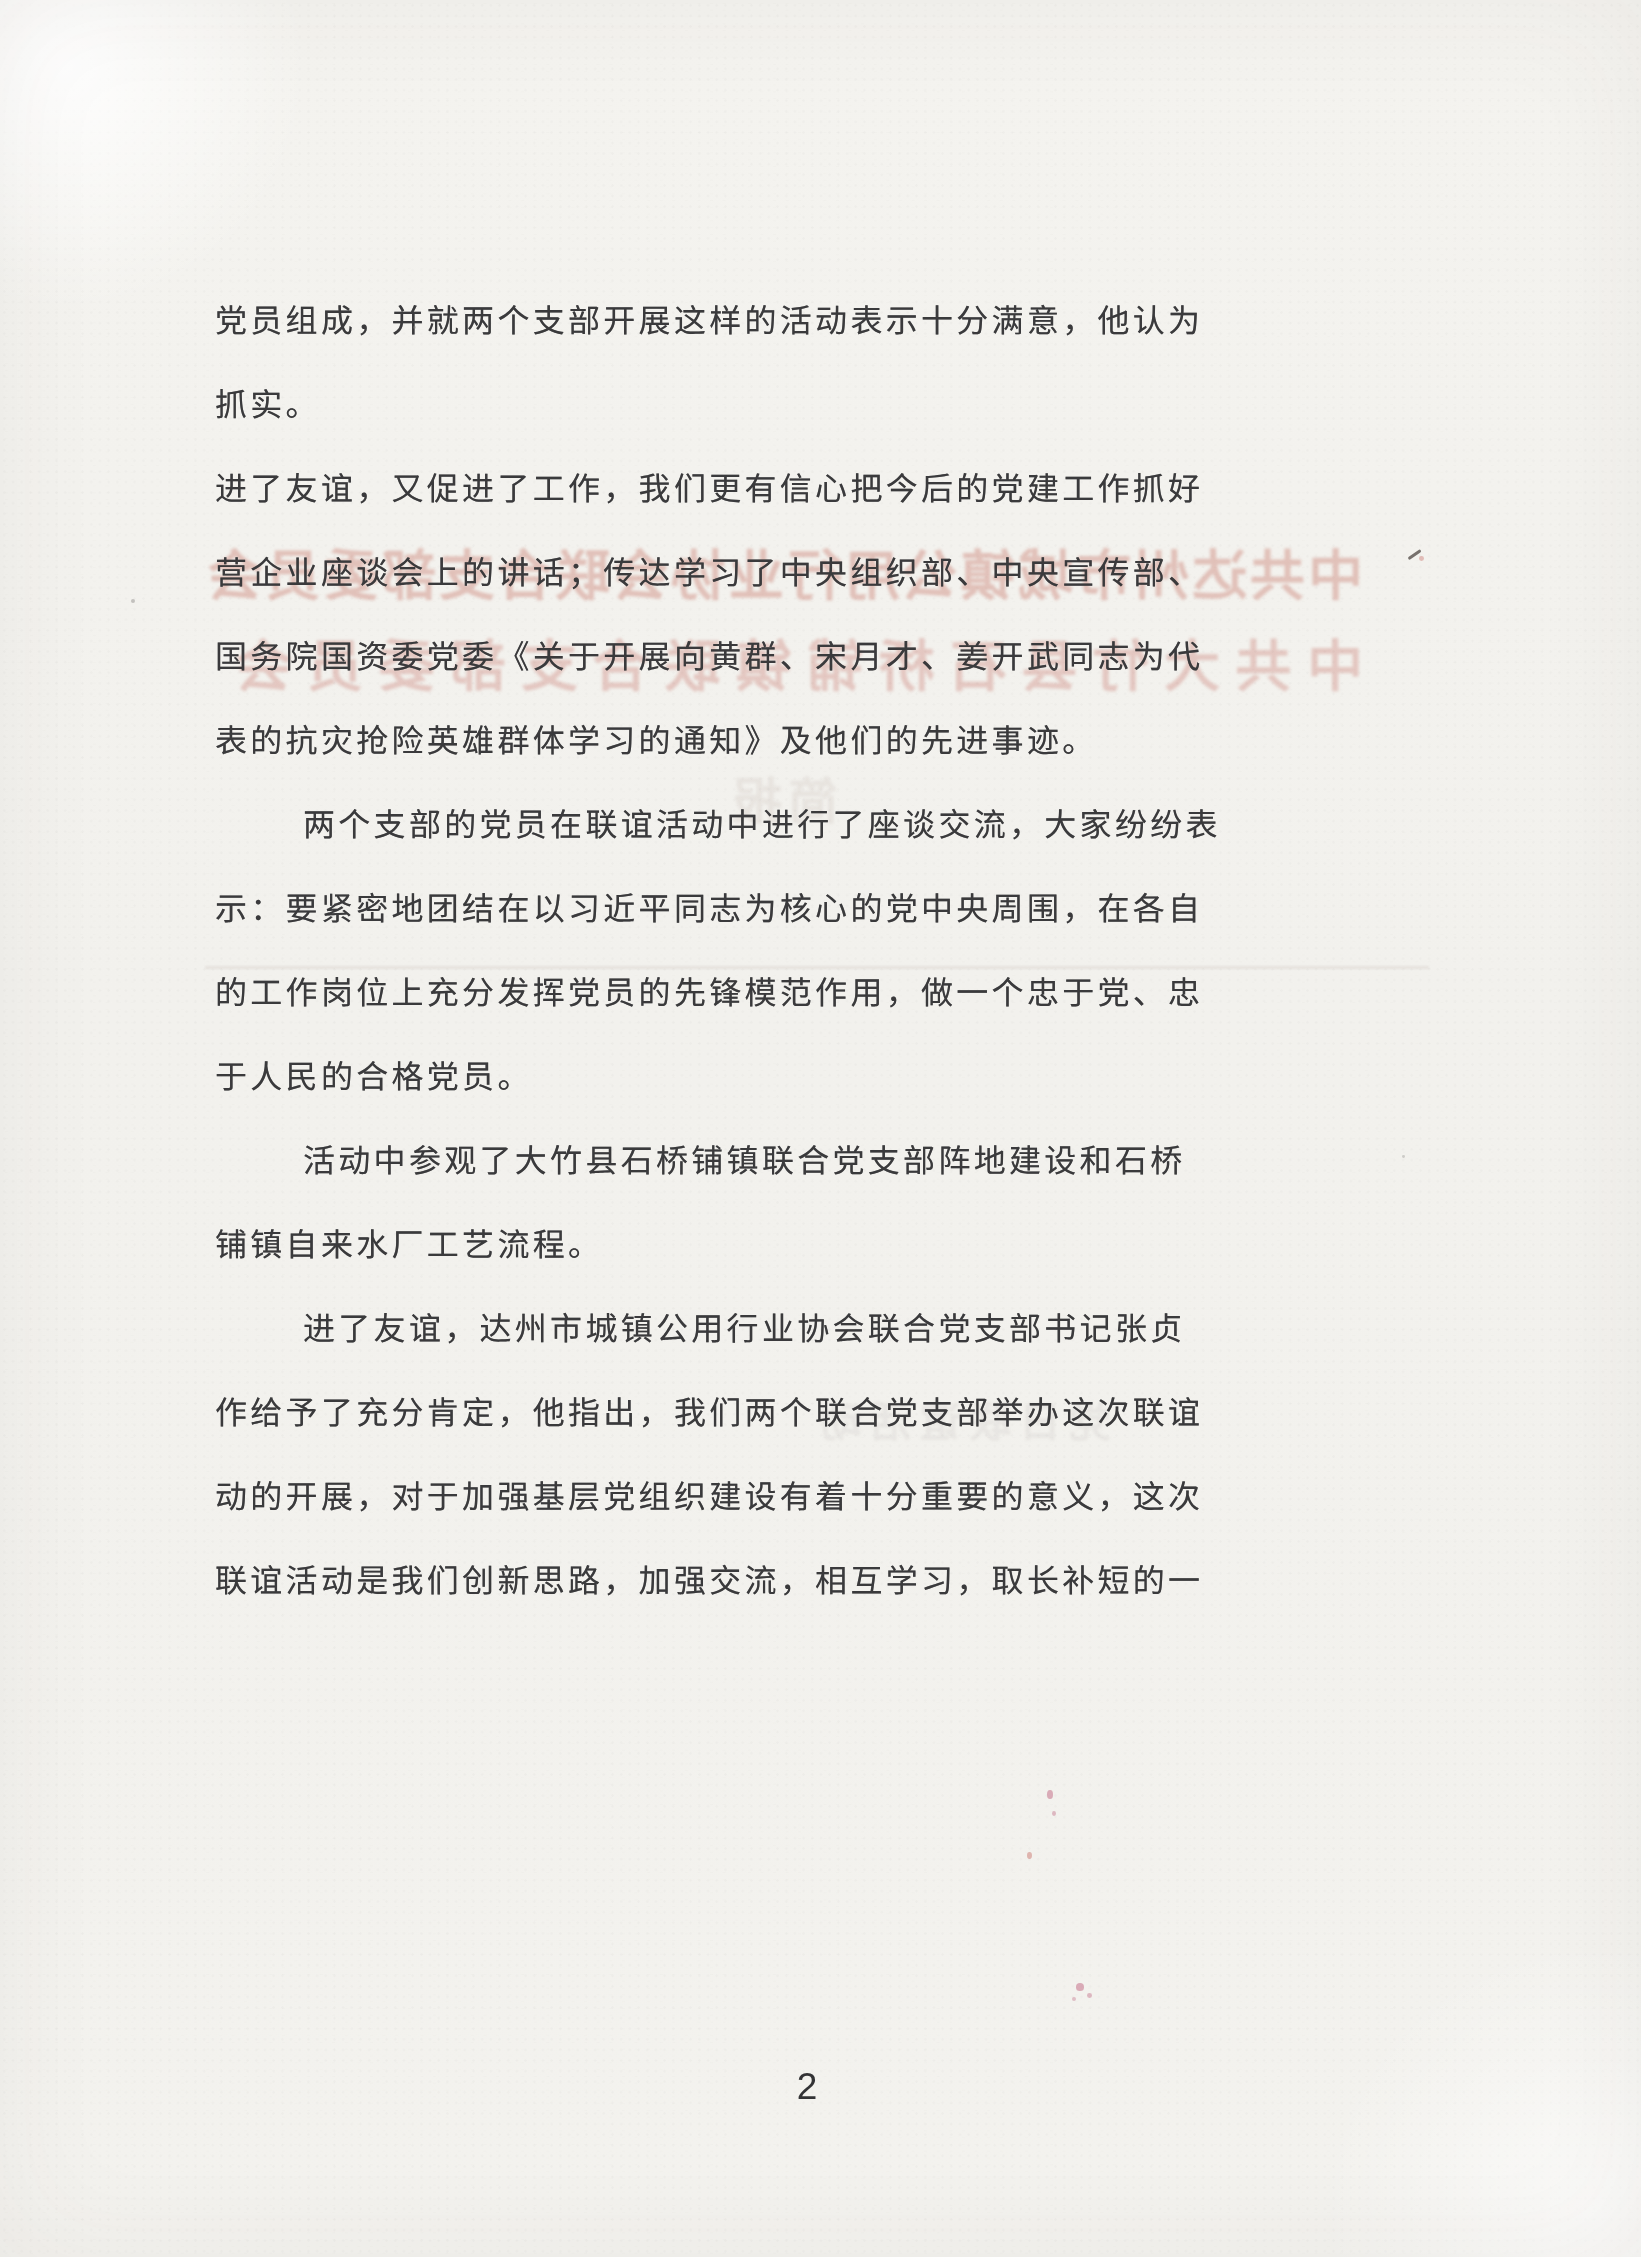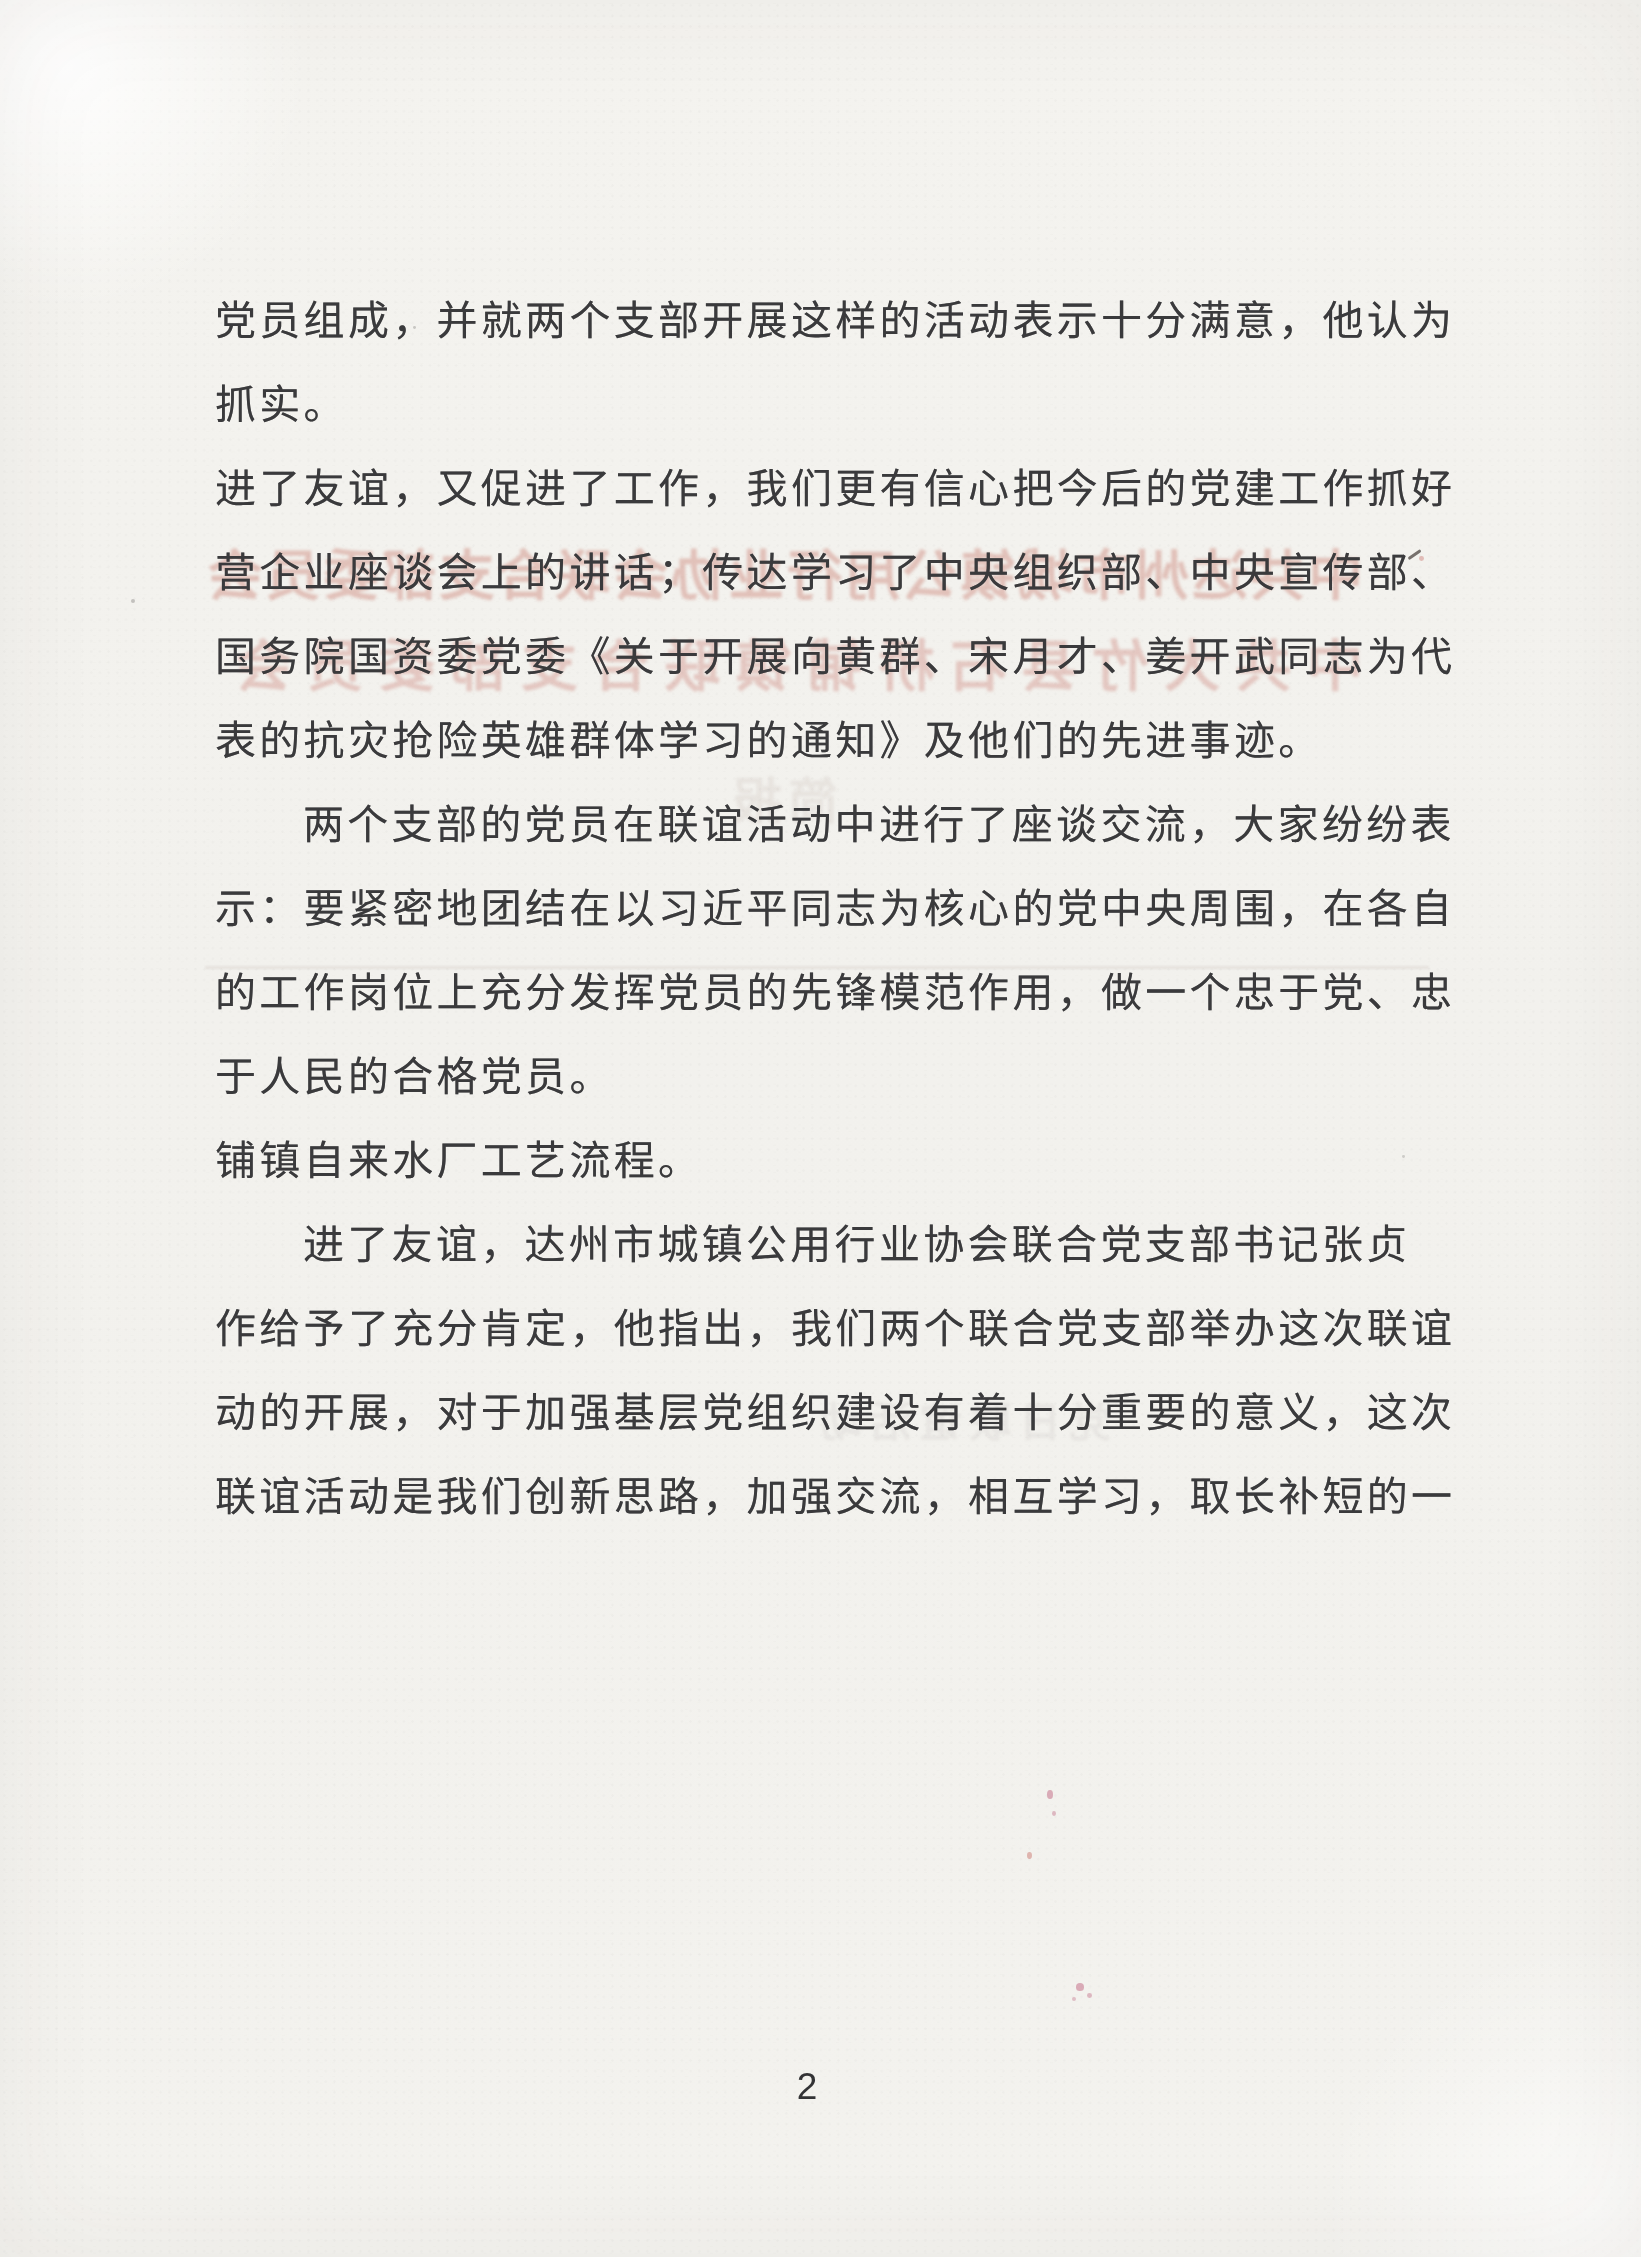--- a/index.html
+++ b/index.html
@@ -29,21 +29,21 @@
   .text-block {
     position: absolute;
     left: 215px;
     top: 279px;
     width: 1217px;
   }
   .line {
     height: 84px;
     line-height: 84px;
     white-space: nowrap;
-    font-size: 41px;
+    font-size: 32px;
     letter-spacing: 3.3px;
     color: #3a3a3c;
     text-shadow: 0 0 0.6px rgba(58,58,60,0.55);
   }
   .line.indent { padding-left: 88px; }
 
   
   .bleed { position: absolute; transform: scaleX(-1); filter: blur(1.5px); pointer-events: none; }
   .bleed-title-1 {
     left: 206px; top: 532px; width: 1157px;
@@ -110,20 +110,21 @@
       <div class="line">党员组成，并就两个支部开展这样的活动表示十分满意，他认为</div>
       <div class="line">抓实。</div>
       <div class="line">进了友谊，又促进了工作，我们更有信心把今后的党建工作抓好</div>
       <div class="line">营企业座谈会上的讲话；传达学习了中央组织部、中央宣传部、</div>
       <div class="line">国务院国资委党委《关于开展向黄群、宋月才、姜开武同志为代</div>
       <div class="line">表的抗灾抢险英雄群体学习的通知》及他们的先进事迹。</div>
       <div class="line indent">两个支部的党员在联谊活动中进行了座谈交流，大家纷纷表</div>
       <div class="line">示：要紧密地团结在以习近平同志为核心的党中央周围，在各自</div>
       <div class="line">的工作岗位上充分发挥党员的先锋模范作用，做一个忠于党、忠</div>
       <div class="line">于人民的合格党员。</div>
+      <div class="line indent">活动中参观了大竹县石桥铺镇联合党支部阵地建设和石桥</div>
       <div class="line">铺镇自来水厂工艺流程。</div>
       <div class="line indent">进了友谊，达州市城镇公用行业协会联合党支部书记张贞</div>
       <div class="line">作给予了充分肯定，他指出，我们两个联合党支部举办这次联谊</div>
       <div class="line">动的开展，对于加强基层党组织建设有着十分重要的意义，这次</div>
       <div class="line">联谊活动是我们创新思路，加强交流，相互学习，取长补短的一</div>
     </div>
 
   <div class="slash"></div>
   <div class="speck pink" style="left:1047px; top:1790px; width:5.8px;  height:8.7px; opacity:.55;"></div>
   <div class="speck pink" style="left:1052px; top:1811px; width:3.9px;  height:4.8px; opacity:.45;"></div>

